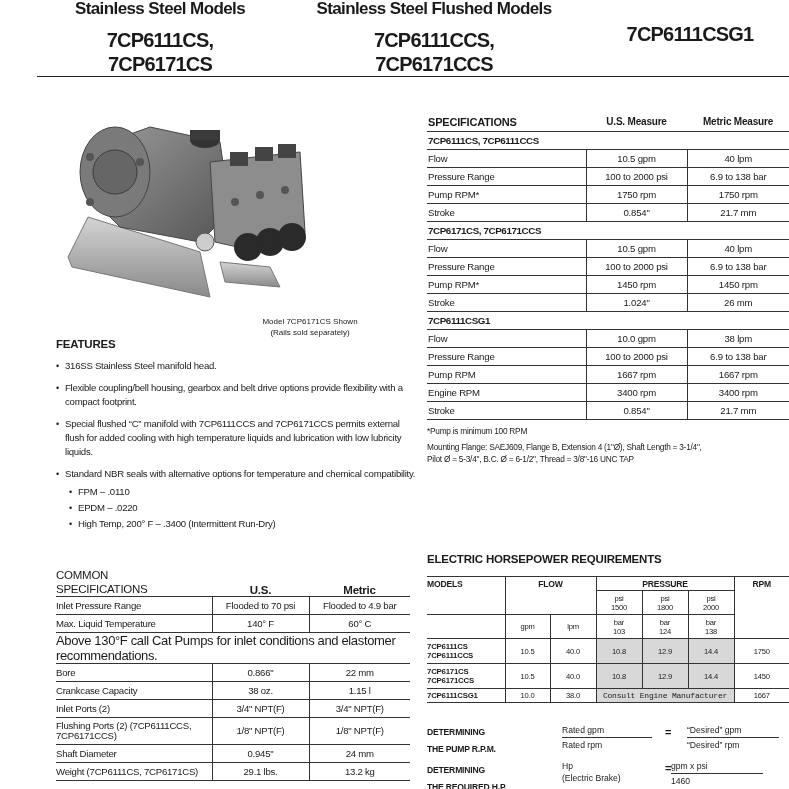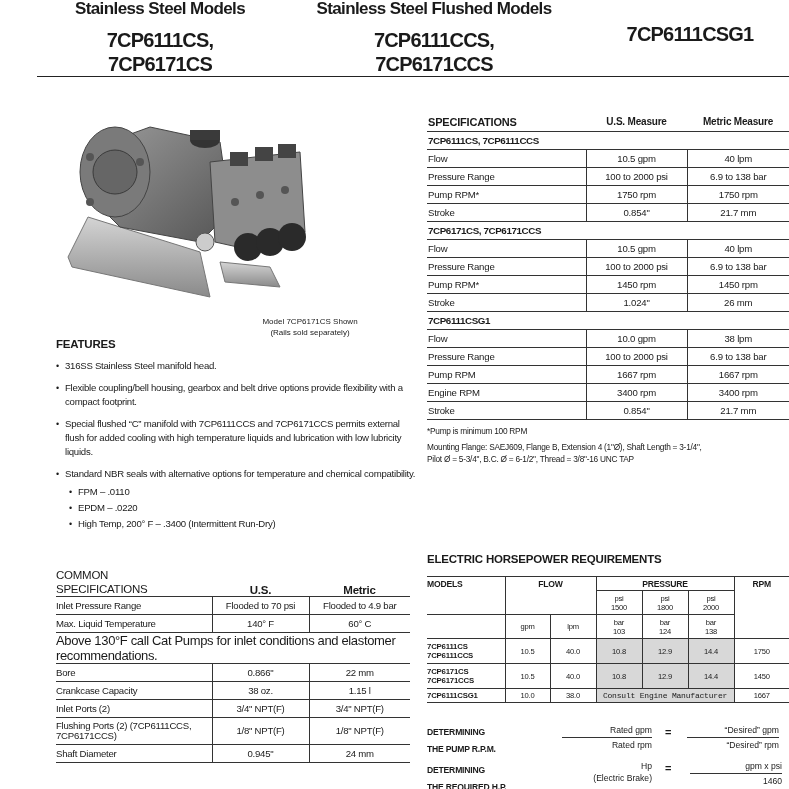--- a/index.html
+++ b/index.html
@@ -60,21 +60,21 @@
   .htbl .hd { font-weight: bold; font-size: 8.6px; vertical-align: top; padding-top: 3px; }
   .htbl .vl { border-left: 1px solid #333; }
   .htbl .bb { border-bottom: 1px solid #333; }
   .htbl .gray { background: #d8d8d8; }
   .htbl .model { text-align: left; font-weight: bold; font-size: 7.8px; line-height: 9px; }
 
   
   .formulas { position: absolute; left: 427px; top: 722px; width: 362px; }
   .frow { position: relative; height: 38px; }
   .flabel { position: absolute; left: 0; top: 2px; font-size: 8.6px; font-weight: bold; line-height: 17px; letter-spacing: -0.2px; }
-  .frac { position: absolute; text-align: right; font-size: 8.6px; }
+  .frac { position: absolute; text-align: left; font-size: 8.6px; }
   .frac .num { height: 13px; line-height: 13px; }
   .frac .den { border-top: 1px solid #333; height: 13px; line-height: 14px; }
   .frac .den.nb { border-top: none; }
   .eq { position: absolute; font-size: 11px; font-weight: bold; }
 </style>
 </head>
 <body>
 
 <div class="hdr-col" style="left:55px; width:210px;">
   <div class="hdr-cat">Stainless Steel Models</div>
@@ -289,20 +289,25 @@
         </tr>
     <tr class="tall">
           <td class="c1">Flushing Ports (2) (7CP6111CCS, 7CP6171CCS)</td>
           <td class="c2">1/8" NPT(F)</td>
           <td class="c3">1/8" NPT(F)</td>
         </tr>
     <tr>
           <td class="c1">Shaft Diameter</td>
           <td class="c2">0.945"</td>
           <td class="c3">24 mm</td>
+        </tr>
+    <tr>
+          <td class="c1">Weight (7CP6111CS, 7CP6171CS)</td>
+          <td class="c2">29.1 lbs.</td>
+          <td class="c3">13.2 kg</td>
         </tr>
   </tbody>
     </table>
 </div>
 
 <div class="ehp">
   <div class="title">ELECTRIC HORSEPOWER REQUIREMENTS</div>
   <table class="htbl">
     <colgroup>
       <col style="width:78px">
@@ -409,18 +414,18 @@
   <div class="frow">
     <div class="flabel">
       <div>DETERMINING</div>
       <div>THE REQUIRED H.P.</div>
     </div>
     <div class="frac" style="left:135px; width:90px; top:0px;">
       <div class="num">Hp</div>
       <div class="den nb" style="line-height:11px;">(Electric Brake)</div>
     </div>
     <div class="eq" style="left:238px; top:2px;">=</div>
-    <div class="frac" style="left:263px; width:92px; top:0px;">
+    <div class="frac" style="left:244px; width:92px; top:0px;">
       <div class="num">gpm x psi</div>
       <div class="den">1460</div>
     </div>
   </div>
 </div>
 
 </body></html>

